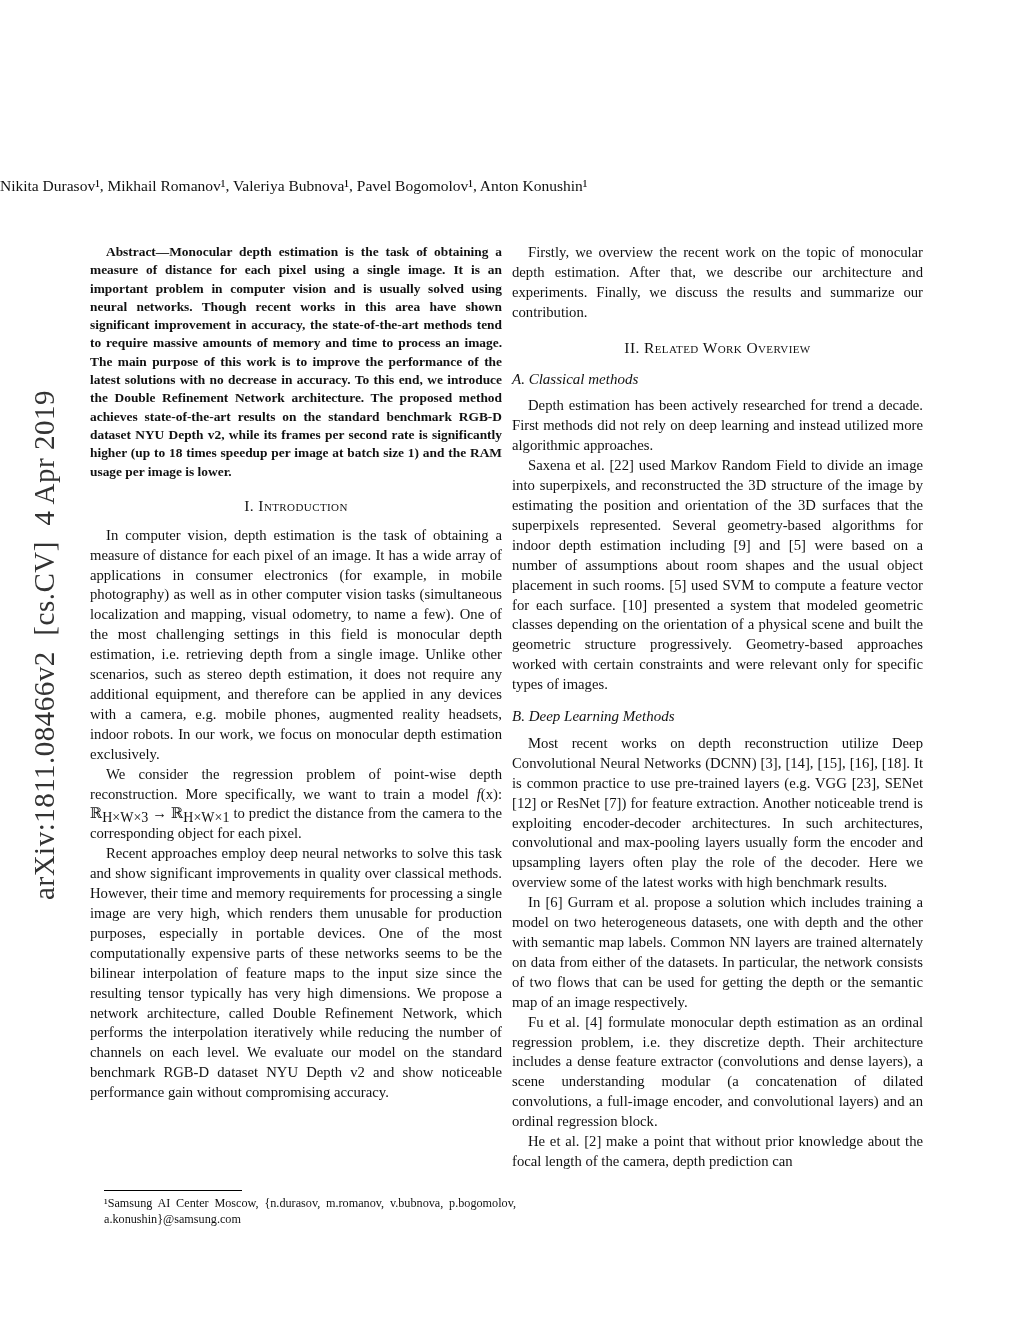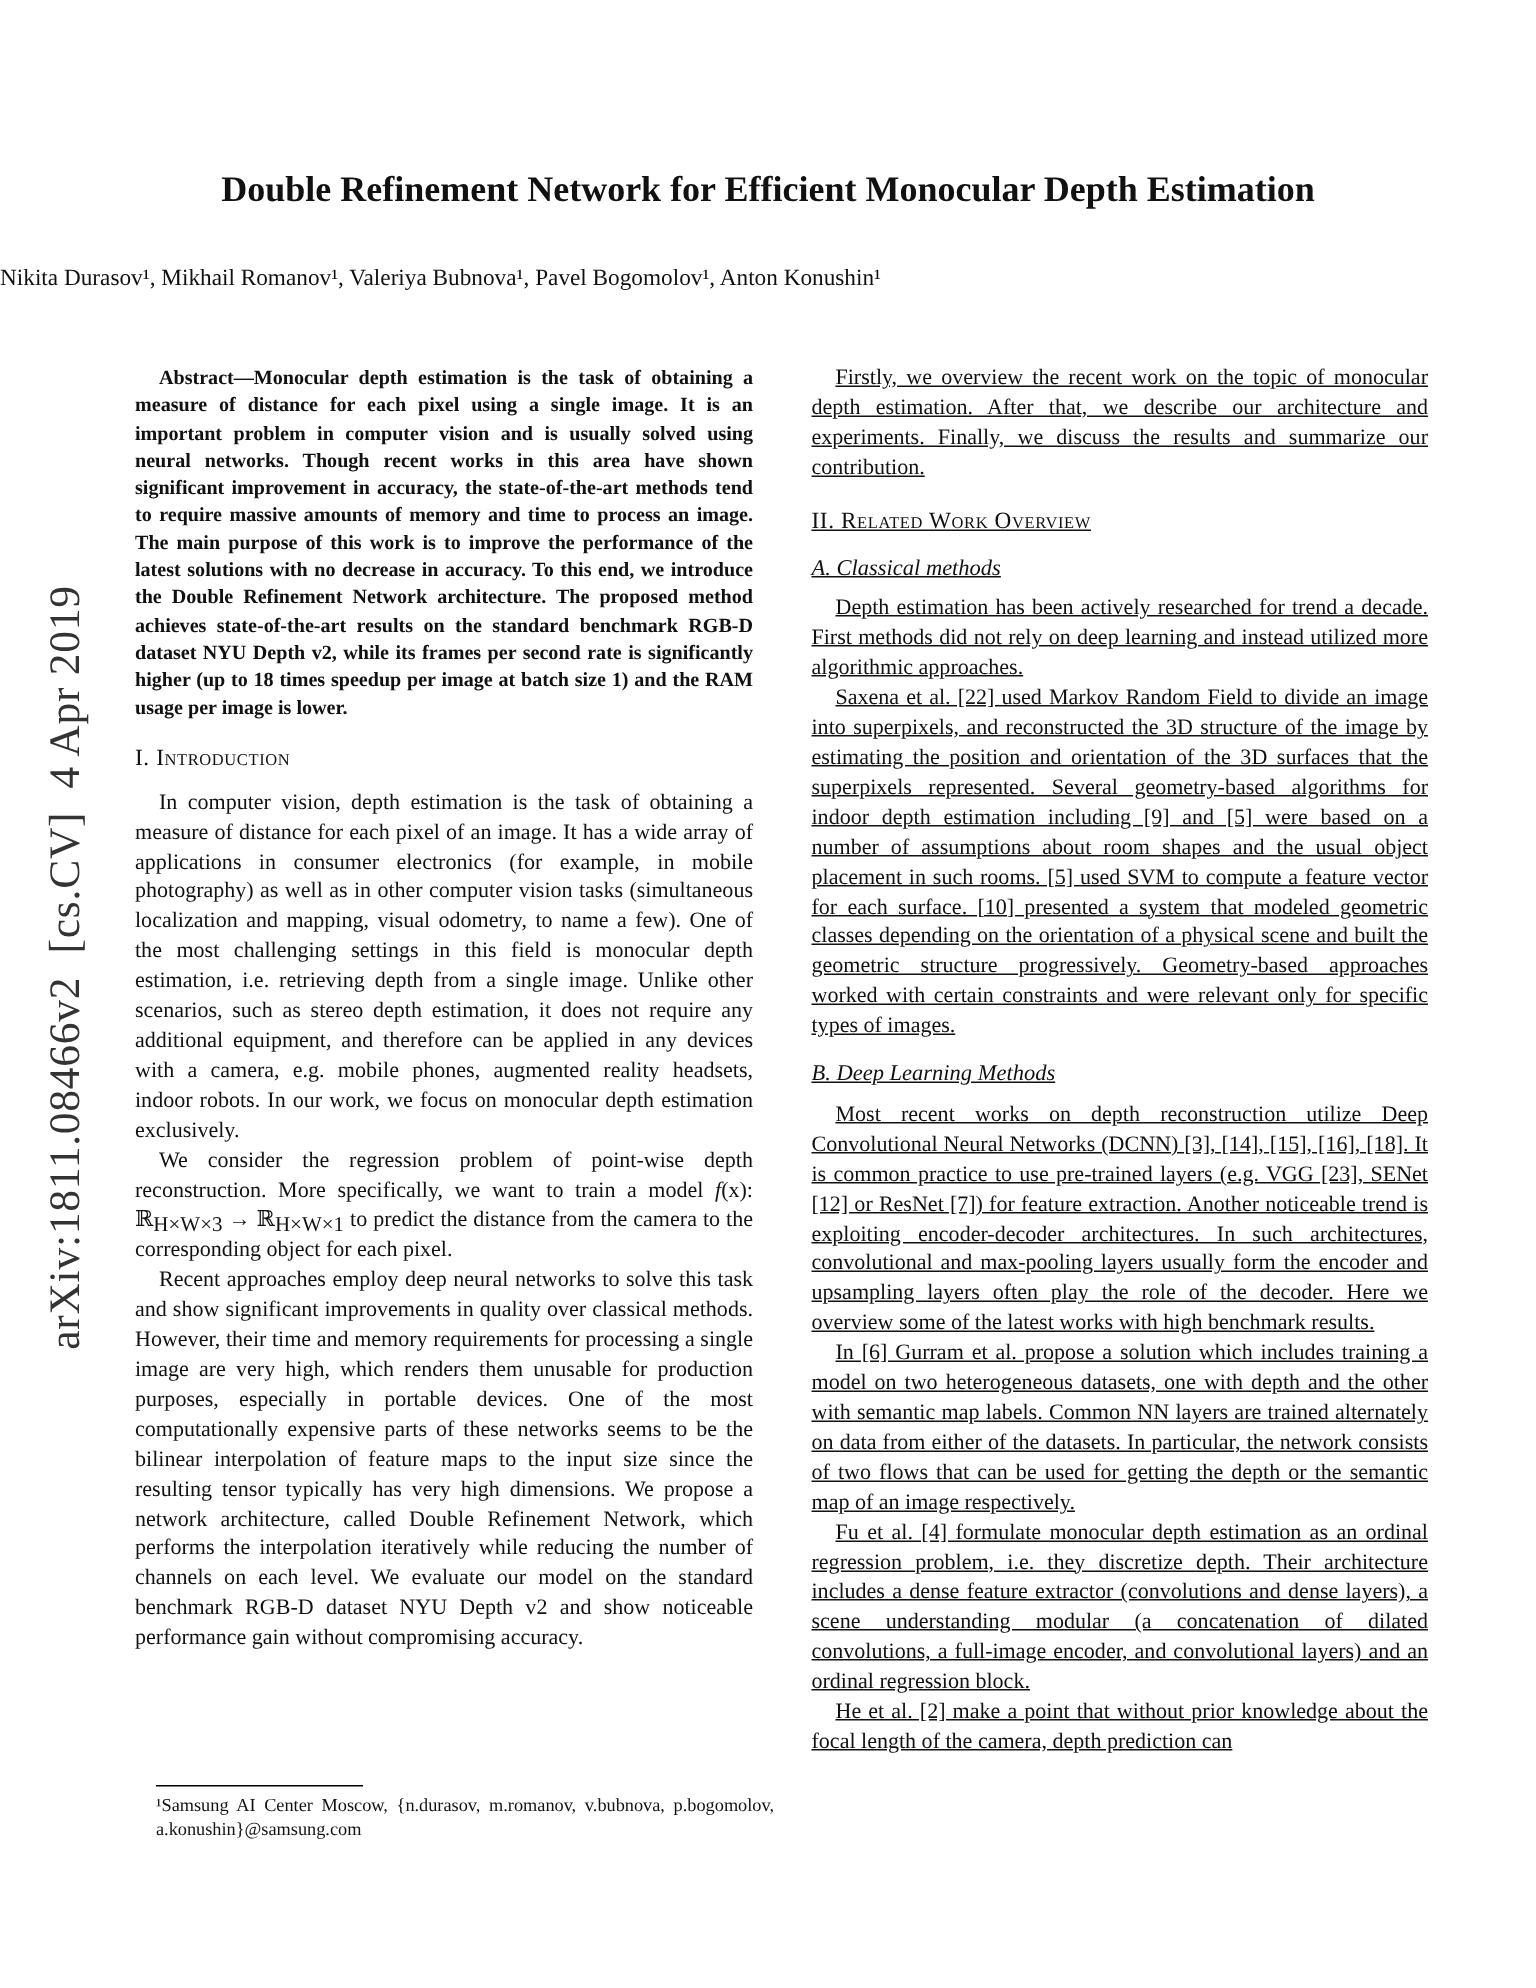--- a/index.html
+++ b/index.html
@@ -41,30 +41,31 @@
     font-size: 15.5px;
   }
   .col {
     position: absolute;
     top: 243px;
     text-align: justify;
     font-size: 14.7px;
     line-height: 19.9px;
   }
   .col-left  { left: 90px;  width: 412px; }
-  .col-right { left: 541px; width: 411px; text-decoration: underline; }
+  .col-right { left: 512px; width: 411px; }
   .col p { margin: 0; text-indent: 16px; }
   .abstract {
     font-size: 13.4px;
     line-height: 18.3px;
     font-weight: bold;
   }
   .abstract .lead { }
   .sec-heading {
     margin: 15px 0 10px 0;
+    text-align: center;
     text-indent: 0;
     font-variant: small-caps;
     font-weight: normal;
     font-size: 15.5px;
     letter-spacing: 0.4px;
   }
   .subsec-heading {
     margin: 12px 0 7px 0;
     text-indent: 0;
     font-style: italic;
@@ -89,21 +90,20 @@
     margin-bottom: 5px;
   }
 </style>
 </head>
 <body>
 
 <div class="page">
 
   <div class="arxiv">arXiv:1811.08466v2  [cs.CV]  4 Apr 2019</div>
 
-  <h1 class="title">Double Refinement Network for Efficient Monocular Depth Estimation</h1>
   <div class="authors">Nikita Durasov¹, Mikhail Romanov¹, Valeriya Bubnova¹, Pavel Bogomolov¹, Anton Konushin¹</div>
 
   <div class="col col-left">
     <p class="abstract"><span class="lead">Abstract—</span><span>Monocular depth estimation is the task of obtaining a measure of distance for each pixel using a single image. It is an important problem in computer vision and is usually solved using neural networks. Though recent works in this area have shown significant improvement in accuracy, the state-of-the-art methods tend to require massive amounts of memory and time to process an image. The main purpose of this work is to improve the performance of the latest solutions with no decrease in accuracy. To this end, we introduce the Double Refinement Network architecture. The proposed method achieves state-of-the-art results on the standard benchmark RGB-D dataset NYU Depth v2, while its frames per second rate is significantly higher (up to 18 times speedup per image at batch size 1) and the RAM usage per image is lower.</span></p>
 
     <h2 class="sec-heading">I. Introduction</h2>
 
     <p>In computer vision, depth estimation is the task of obtaining a measure of distance for each pixel of an image. It has a wide array of applications in consumer electronics (for example, in mobile photography) as well as in other computer vision tasks (simultaneous localization and mapping, visual odometry, to name a few). One of the most challenging settings in this field is monocular depth estimation, i.e. retrieving depth from a single image. Unlike other scenarios, such as stereo depth estimation, it does not require any additional equipment, and therefore can be applied in any devices with a camera, e.g. mobile phones, augmented reality headsets, indoor robots. In our work, we focus on monocular depth estimation exclusively.</p>
 
     <p><span>We consider the regression problem of point-wise depth reconstruction. More specifically, we want to train a model </span><span class="mathvar">f</span><span>(x): ℝ</span><sub class="mathsub">H×W×3</sub><span> → ℝ</span><sub class="mathsub">H×W×1</sub><span> to predict the distance from the camera to the corresponding object for each pixel.</span></p>

